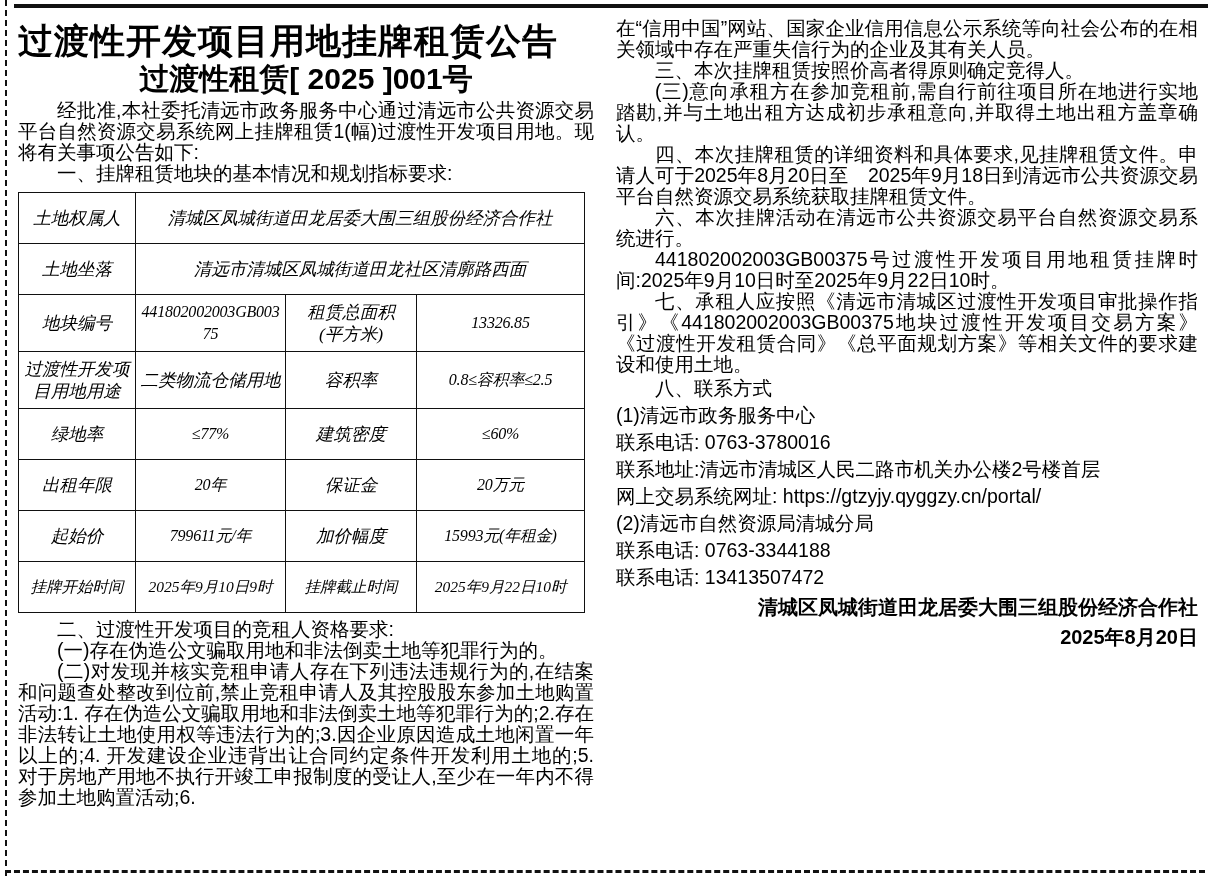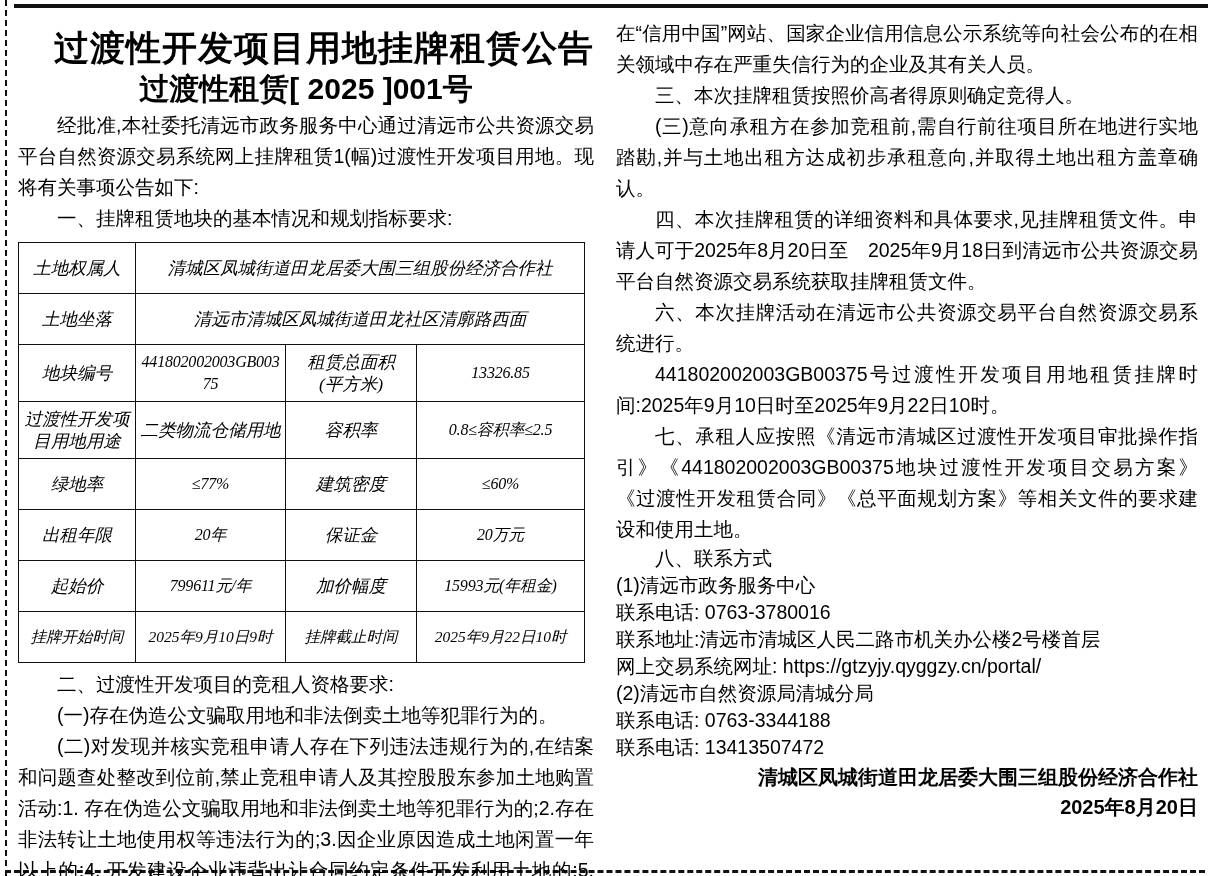--- a/index.html
+++ b/index.html
@@ -56,43 +56,43 @@
     width: 612px;
     padding: 6px 18px 0 18px;
   }
   .col-right {
     width: 600px;
     padding: 10px 14px 0 4px;
   }
 
   
   .doc-title {
-    font-family: Liberation Mono, monospace;
+    font-family: Liberation Sans, sans-serif;
     font-weight: bold;
     font-size: 35px;
     line-height: 42px;
     letter-spacing: 1px;
-    text-align: right;
-    margin: 16px 0 2px 0;
+    text-align: left;
+    margin: 6px 0 2px 0;
     white-space: nowrap;
   }
   .doc-subtitle {
     font-family: "Liberation Sans", "DejaVu Sans", sans-serif;
     font-weight: bold;
     font-size: 30px;
     line-height: 30px;
     text-align: center;
     margin: 0 0 6px 0;
   }
 
   
   .para {
     font-family: "Liberation Sans", "DejaVu Sans", sans-serif;
     font-size: 19.5px;
-    line-height: 31px;
+    line-height: 21px;
     text-align: justify;
     text-justify: inter-character;
     margin: 0;
     letter-spacing: 0px;
   }
   .para.indent {
     text-indent: 39px;
   }
   .para.noindent {
     text-indent: 0;

